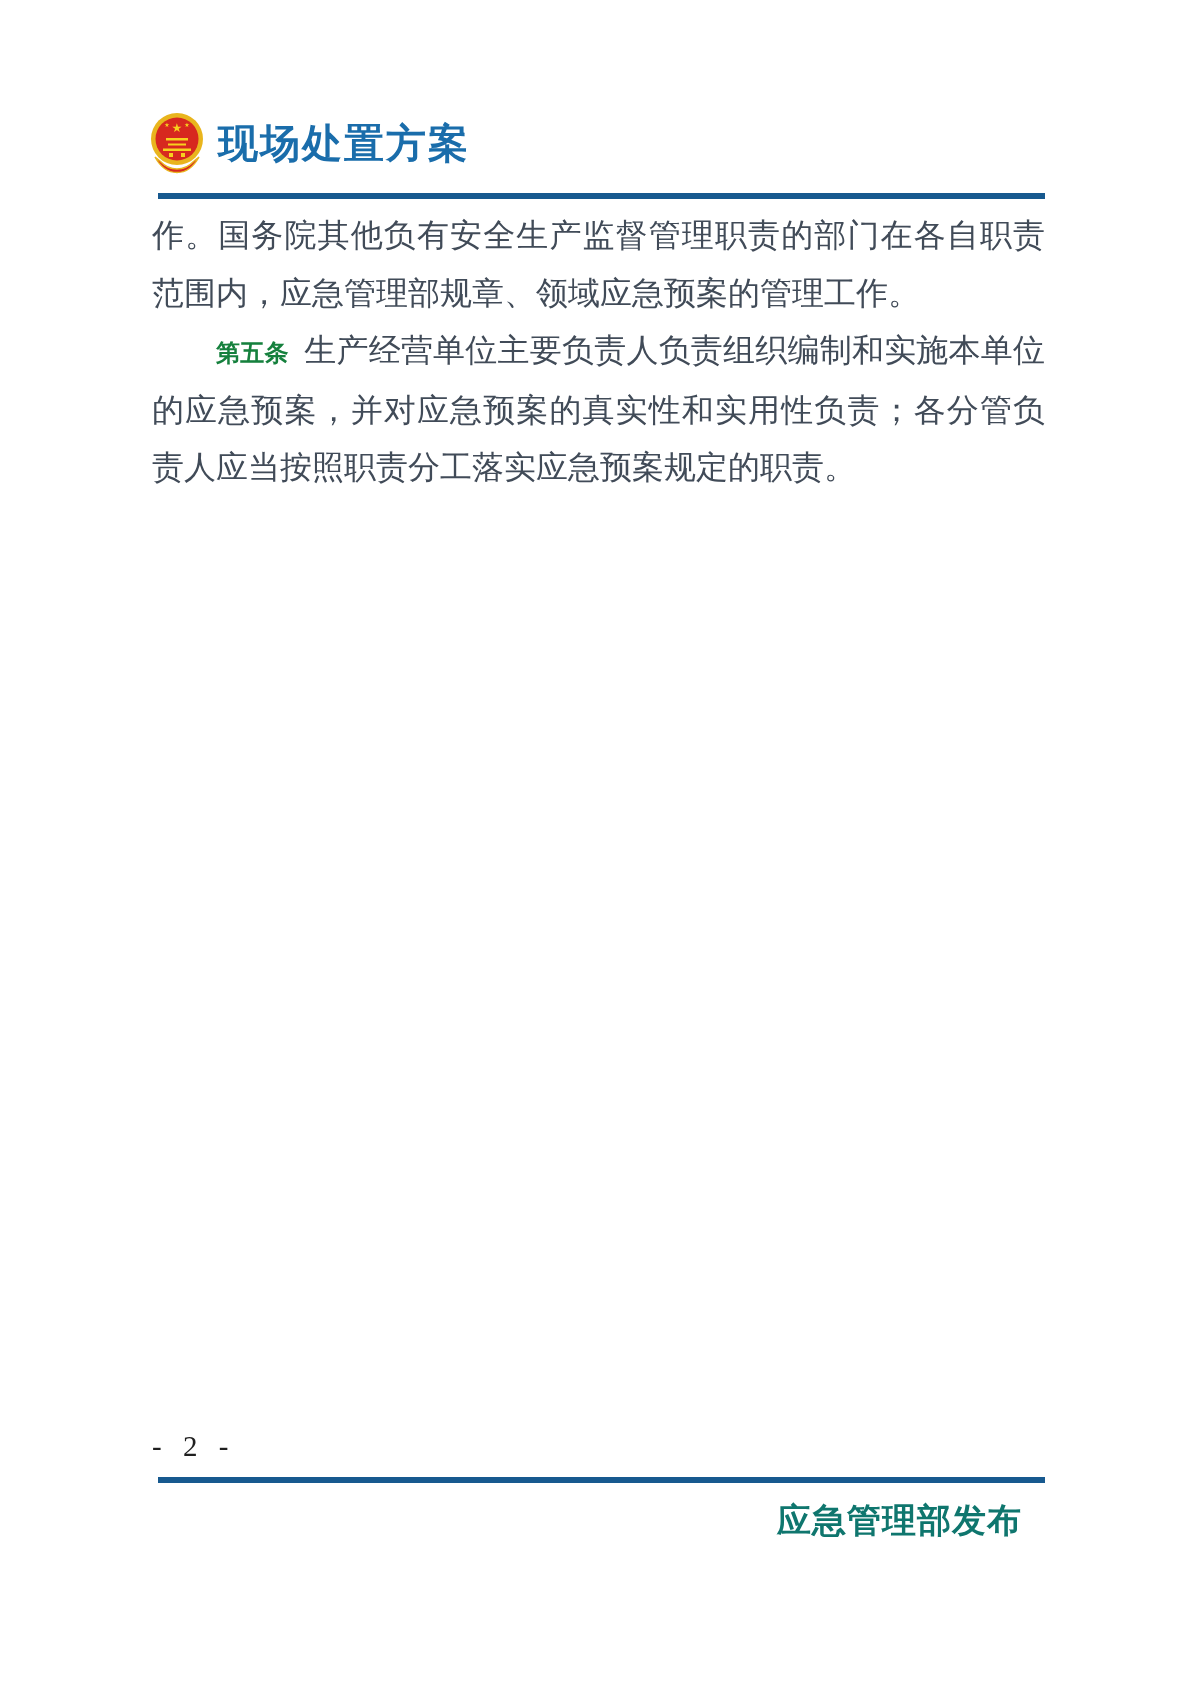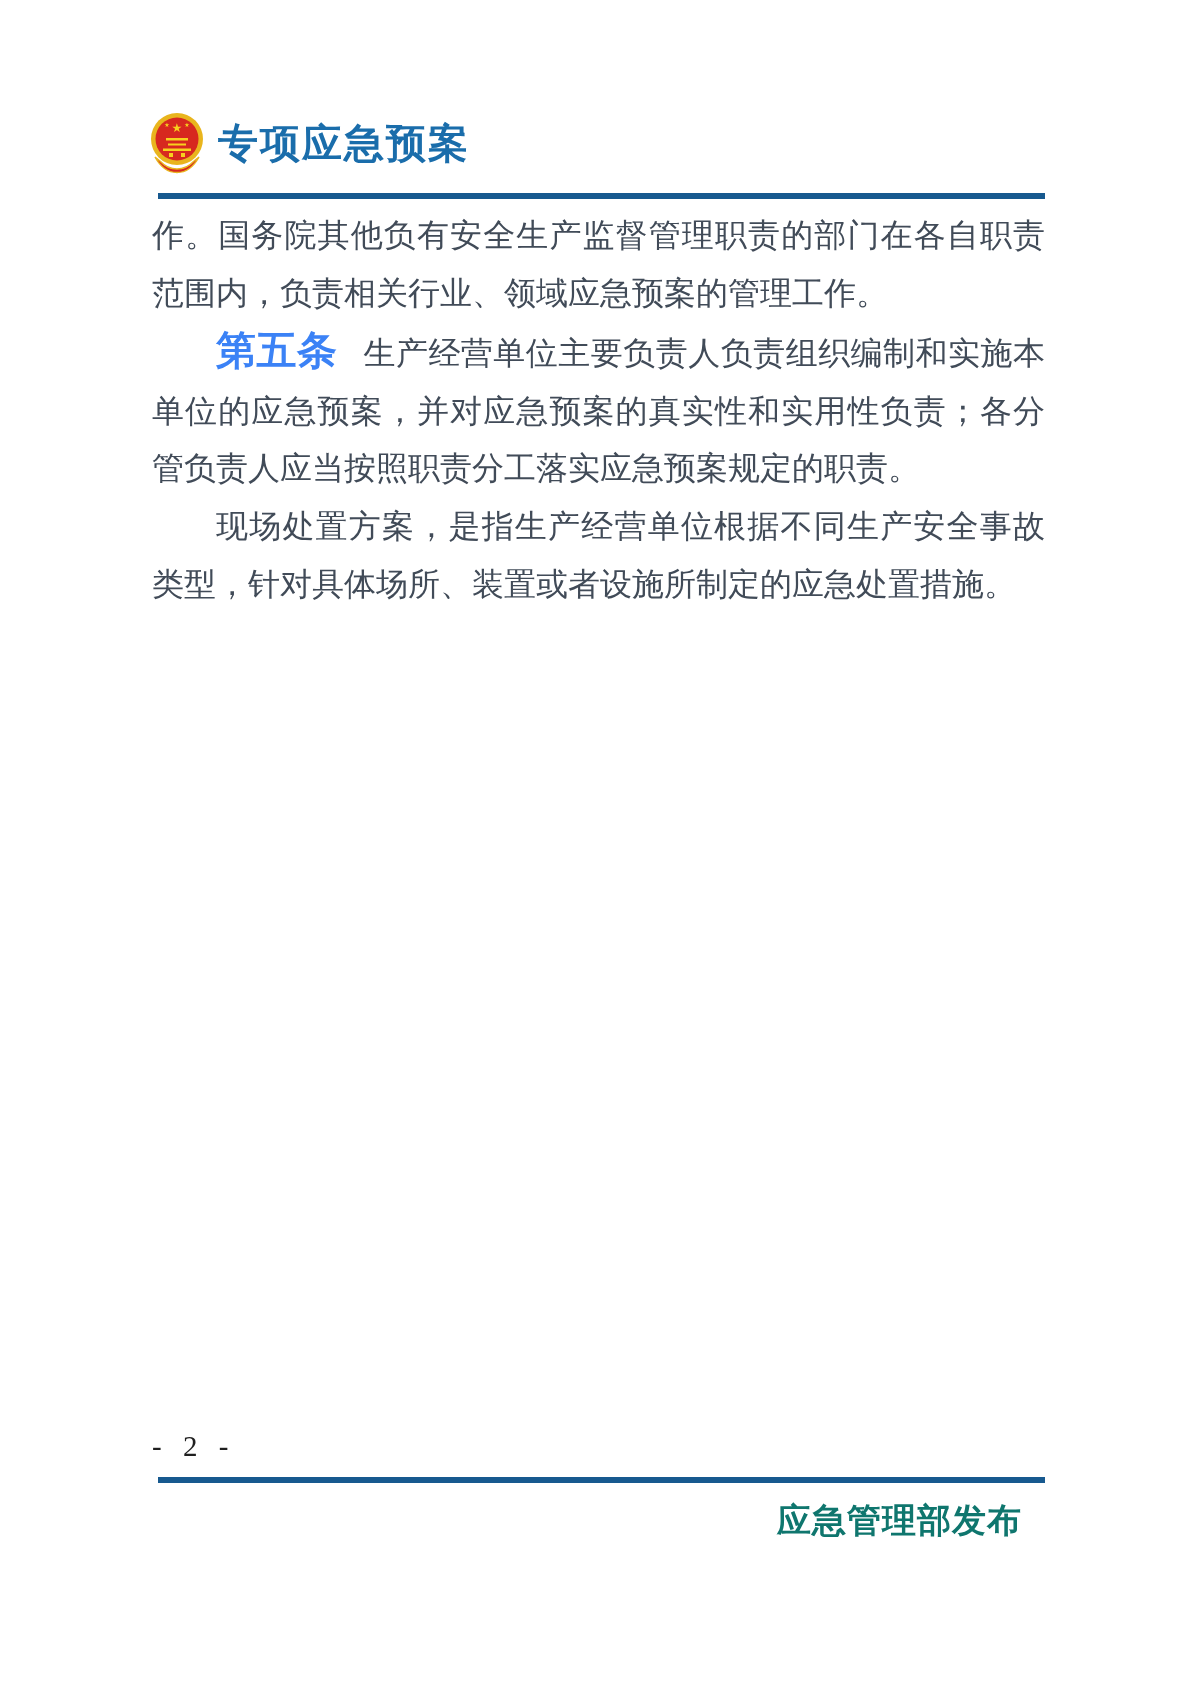--- a/index.html
+++ b/index.html
@@ -48,22 +48,22 @@
   .para {
     margin: 0;
     text-align: justify;
     text-align-last: left;
     text-justify: inter-character;
   }
   .para.indent { text-indent: 2em; }
   .term {
     font-family: "Liberation Sans", "DejaVu Sans", sans-serif;
     font-weight: 700;
-    font-size: 40px;
-    color: #3b82f6;
+    font-size: 24px;
+    color: #15803d;
     margin-right: 0.65em;
   }
   .page-number {
     position: absolute;
     left: 152px;
     top: 1430px;
     font-size: 29px;
     color: #1f1f1f;
     letter-spacing: 7px;
     font-family: "Liberation Serif", "DejaVu Serif", serif;
@@ -90,29 +90,28 @@
       <text x="29" y="22" font-size="12" fill="#f7d11e" text-anchor="middle" font-family="DejaVu Sans, sans-serif">★</text>
       <text x="19" y="17" font-size="6" fill="#f7d11e" text-anchor="middle" font-family="DejaVu Sans, sans-serif">★</text>
       <text x="39" y="17" font-size="6" fill="#f7d11e" text-anchor="middle" font-family="DejaVu Sans, sans-serif">★</text>
       <rect x="18" y="28" width="22" height="2.5" fill="#f7d11e"></rect>
       <rect x="20" y="33.5" width="18" height="2" fill="#f7d11e"></rect>
       <rect x="15" y="38.5" width="28" height="2.5" fill="#f7d11e"></rect>
       <rect x="21" y="43" width="4" height="4" fill="#f7d11e"></rect>
       <rect x="33" y="43" width="4" height="4" fill="#f7d11e"></rect>
       <path d="M7 47 C13 58, 21 62.5, 29 62.5 C37 62.5, 45 58, 51 47 L45.5 51.5 C40 57.5, 35 59, 29 59 C23 59, 18 57.5, 12.5 51.5 Z" fill="#d7281f" stroke="#e9b51d" stroke-width="1.4"></path>
     </svg>
-    <span class="header-title">专项应急预案</span>
+    <span class="header-title">现场处置方案</span>
   </div>
 
   <div class="rule rule-top"></div>
 
   <div class="content">
-    <p class="para"><span>作。国务院其他负有安全生产监督管理职责的部门在各自职责范围内，负责相关行业、领域应急预案的管理工作。</span></p>
+    <p class="para"><span>作。国务院其他负有安全生产监督管理职责的部门在各自职责范围内，应急管理部规章、领域应急预案的管理工作。</span></p>
     <p class="para indent"><span class="term">第五条</span><span>生产经营单位主要负责人负责组织编制和实施本单位的应急预案，并对应急预案的真实性和实用性负责；各分管负责人应当按照职责分工落实应急预案规定的职责。</span></p>
-    <p class="para indent"><span>现场处置方案，是指生产经营单位根据不同生产安全事故类型，针对具体场所、装置或者设施所制定的应急处置措施。</span></p>
   </div>
 
   <div class="page-number">- 2 -</div>
 
   <div class="rule rule-bottom"></div>
 
   <div class="publisher">应急管理部发布</div>
 
 </div>
 

